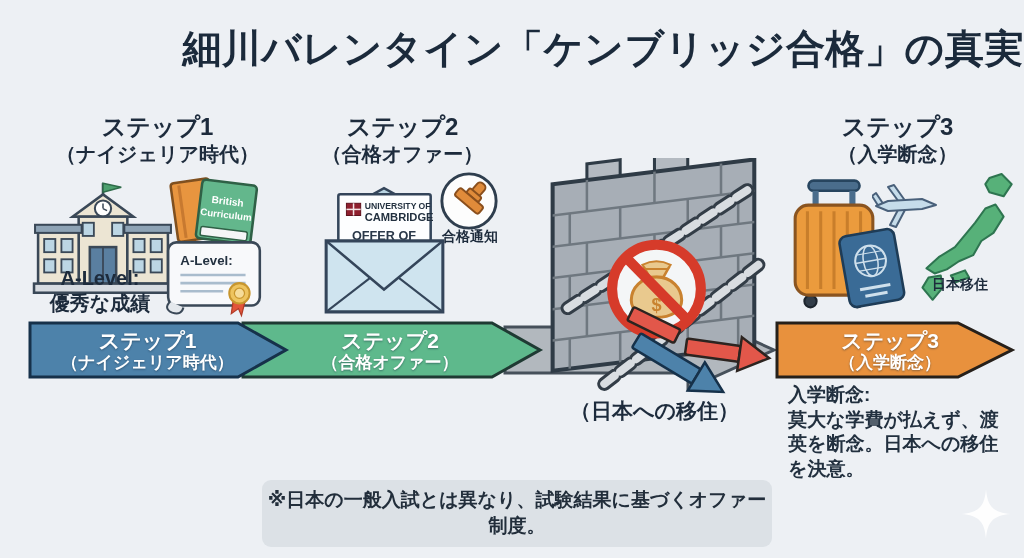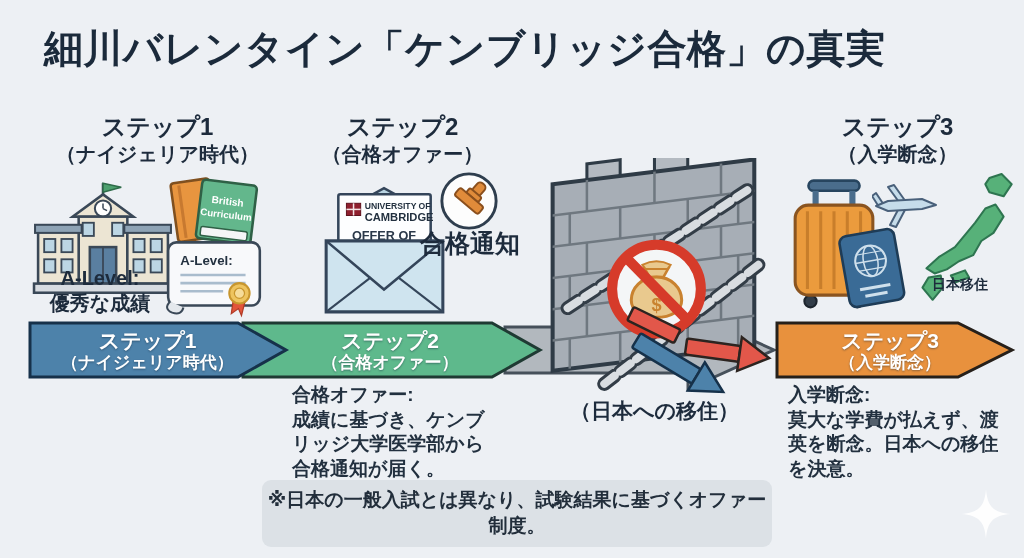--- a/index.html
+++ b/index.html
@@ -1,19 +1,19 @@
 <!DOCTYPE html>
 <html><head>
 <meta charset="utf-8">
 <style>
   html,body{margin:0;padding:0;}
   body{font-family:"Liberation Sans","DejaVu Sans",sans-serif;background:#e7eaef;}
   #canvas{position:relative;width:1024px;height:558px;background:#edf0f4;overflow:hidden;}
   .abs{position:absolute;}
-  .page-title{left:0;right:0;top:22px;text-align:left;font-size:39px;font-weight:800;
+  .page-title{left:0;right:0;top:22px;text-align:right;font-size:39px;font-weight:800;
     color:#1b2a3b;letter-spacing:.5px;padding-left:44px;}
   .col-header{top:112px;text-align:center;color:#1d2b3c;font-weight:800;line-height:1.25;z-index:6;}
   .col-header .l1{font-size:24px;}
   .col-header .l2{font-size:20px;}
   .band-svg{left:0;top:0;width:1024px;height:558px;z-index:1;}
   .wall-svg{left:540px;top:158px;width:238px;height:242px;z-index:3;}
   .deflect-svg{left:0;top:0;width:1024px;height:558px;z-index:4;pointer-events:none;}
   .band-label{top:325px;height:52px;display:flex;flex-direction:column;justify-content:center;
     text-align:center;color:#ffffff;font-weight:800;z-index:5;line-height:1.2;
     text-shadow:0 1px 2px rgba(15,35,55,.45);}
@@ -219,21 +219,21 @@
   </svg>
 
   <svg class="abs illus" style="left:438px;top:170px;width:62px;height:62px;" viewBox="0 0 64 64">
     <circle cx="32" cy="32" r="28" fill="#fdfdfd" stroke="#2f3e4e" stroke-width="3"></circle>
     <g transform="rotate(40 32 32)" fill="#e08b3a" stroke="#8a4f1d" stroke-width="2">
       <rect x="27" y="9" width="10" height="14" rx="4"></rect>
       <rect x="24" y="21" width="16" height="6" rx="2"></rect>
       <rect x="16" y="27" width="32" height="10" rx="3"></rect>
     </g>
   </svg>
-  <div class="abs caption" style="left:420px;top:228px;width:100px;font-size:25px;text-align:right;">合格通知</div>
+  <div class="abs caption" style="left:420px;top:228px;width:100px;font-size:14px;">合格通知</div>
 
   <svg class="abs illus" style="left:788px;top:176px;width:92px;height:136px;" viewBox="0 0 90 132">
     <rect x="20" y="4" width="50" height="10" rx="5" fill="#4a6d8c" stroke="#27455f" stroke-width="2.5"></rect>
     <line x1="27" y1="14" x2="27" y2="30" stroke="#4a6d8c" stroke-width="6"></line>
     <line x1="63" y1="14" x2="63" y2="30" stroke="#4a6d8c" stroke-width="6"></line>
     <circle cx="22" cy="122" r="6" fill="#323d49" stroke="#1c242d" stroke-width="2"></circle>
     <circle cx="68" cy="122" r="6" fill="#323d49" stroke="#1c242d" stroke-width="2"></circle>
     <rect x="7" y="28" width="76" height="88" rx="13" fill="#eb9b3d" stroke="#8a5420" stroke-width="3"></rect>
     <g stroke="#c87e2b" stroke-width="3">
       <line x1="19" y1="34" x2="19" y2="110"></line>
@@ -269,26 +269,20 @@
   <svg class="abs illus" style="left:900px;top:172px;width:122px;height:142px;" viewBox="0 0 120 140">
     <g fill="#57b179" stroke="#2e7550" stroke-width="2" stroke-linejoin="round">
       <polygon points="88,6 100,2 110,12 102,24 88,20 84,12"></polygon>
       <polygon points="94,32 102,44 92,60 80,68 72,82 58,88 46,96 34,100 26,95 38,84 54,74 64,62 74,50 84,36"></polygon>
       <polygon points="50,102 64,97 68,104 54,109"></polygon>
       <polygon points="28,104 40,102 42,114 32,126 22,114"></polygon>
     </g>
   </svg>
   <div class="abs caption" style="left:905px;top:276px;width:110px;font-size:14px;">日本移住</div>
 
-  <div class="abs desc" style="left:292px;width:250px;">
-    <div>合格オファー:</div>
-    <div>成績に基づき、ケンブ</div>
-    <div>リッジ大学医学部から</div>
-    <div>合格通知が届く。</div>
-  </div>
   <div class="abs wall-label">
     <div>（日本への移住）</div>
   </div>
   <div class="abs desc" style="left:788px;width:245px;">
     <div>入学断念:</div>
     <div>莫大な学費が払えず、渡</div>
     <div>英を断念。日本への移住</div>
     <div>を決意。</div>
   </div>
 

